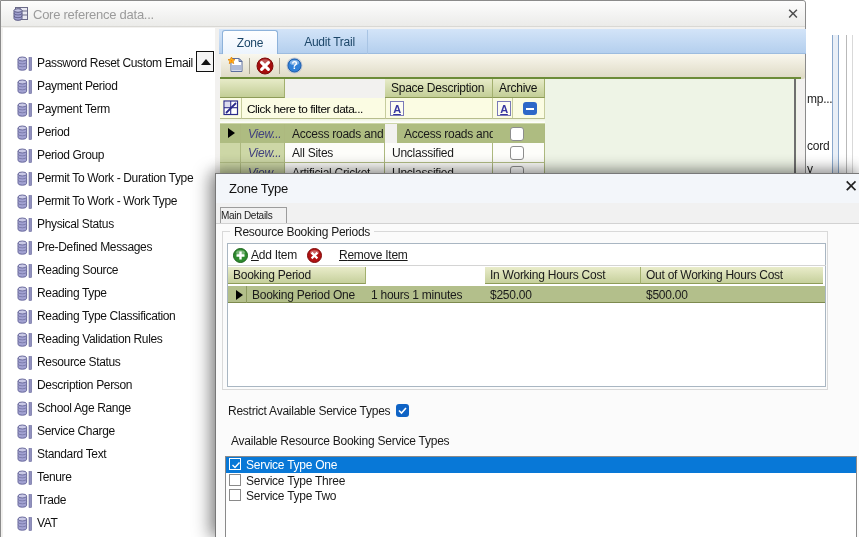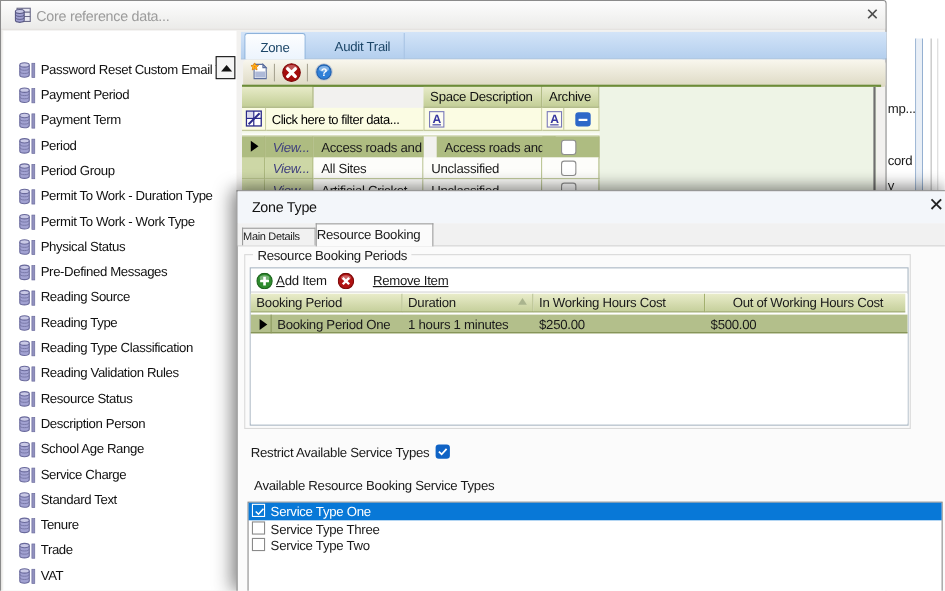--- a/index.html
+++ b/index.html
@@ -405,21 +405,20 @@
   <div id="mg-sbar"></div>
 </div>
 
 <div id="dialog" class="abs">
   <div id="dlg-titlestrip"></div>
   <div id="dlg-tabband"></div>
   <div id="dlg-title">Zone Type</div>
   <div id="dlg-close">✕</div>
 
   <div id="dtab-main">Main Details</div>
-  <div id="dtab-res">Resource Booking</div>
   <div id="dtab-underline"></div>
   <div id="gridwrap"></div>
 
   <div id="gbox"></div>
   <div id="gbox-label">Resource Booking Periods</div>
 
   <div class="ibtn" style="left:17px;">
     <svg style="position:absolute;left:0;top:2px;" width="15" height="15" viewBox="0 0 15 15">
       <circle cx="7.5" cy="7.5" r="7" fill="#2e8b2e" stroke="#1d641d"></circle>
       <ellipse cx="7.5" cy="4.6" rx="4.4" ry="2.4" fill="rgba(255,255,255,0.35)"></ellipse>
@@ -432,25 +431,22 @@
       <circle cx="7.5" cy="7.5" r="7" fill="#b11212" stroke="#7e0a0a"></circle>
       <ellipse cx="7.5" cy="4.6" rx="4.4" ry="2.4" fill="rgba(255,255,255,0.35)"></ellipse>
       <path d="M4.6 4.6 L10.4 10.4 M10.4 4.6 L4.6 10.4" stroke="#fff" stroke-width="2.2"></path>
     </svg>
     <span style="margin-left:32px;text-decoration:underline;"><u>R</u>emove Item</span>
   </div>
   <div id="btn-sep"></div>
 
   <div id="dgrid">
     <div class="dh" style="left:0; width:138px;">Booking Period</div>
-    <div class="dh" style="left:138px; width:119px;">Duration
-      <span style="position:absolute; right:5px; top:4px; width:0;height:0; border-left:4px solid transparent;border-right:4px solid transparent;border-bottom:6px solid #aab48e;"></span>
-    </div>
     <div class="dh" style="left:257px; width:156px;">In Working Hours Cost</div>
-    <div class="dh" style="left:413px; width:182px; border-right:none;text-align:center;">Out of Working Hours Cost</div>
+    <div class="dh" style="left:413px; width:182px; border-right:none;">Out of Working Hours Cost</div>
     <div id="drow">
       <span class="indtri" style="left:8px; top:4px;"></span>
       <span style="position:absolute; left:18px; top:0; width:1px; height:17px; background:#8d9a60;"></span>
       <div class="dc" style="left:24px;">Booking Period One</div>
       <div class="dc" style="left:143px;">1 hours 1 minutes</div>
       <div class="dc" style="left:262px;">$250.00</div>
       <div class="dc" style="left:418px;">$500.00</div>
     </div>
   </div>
 

